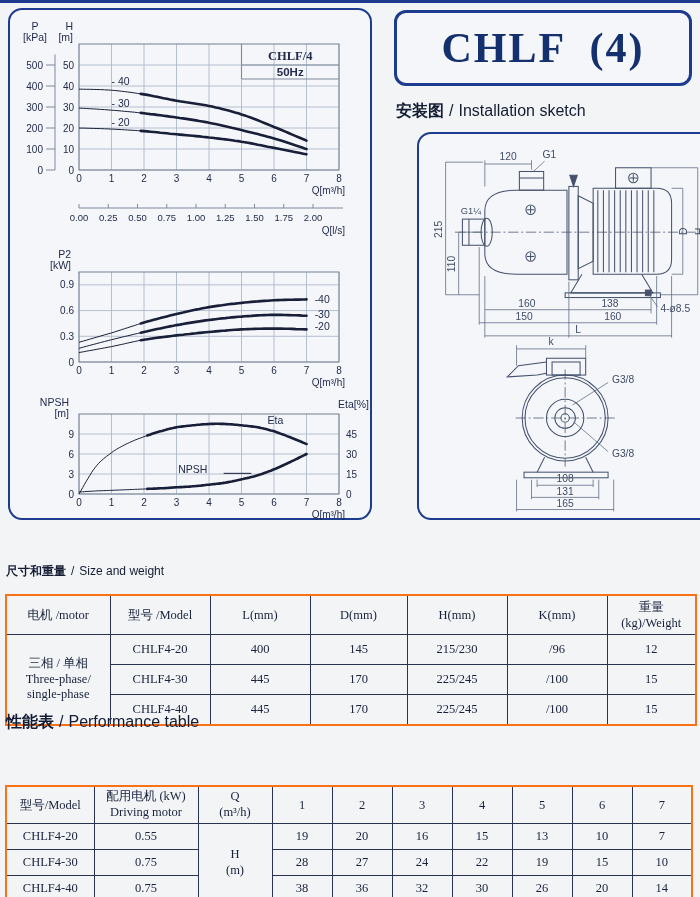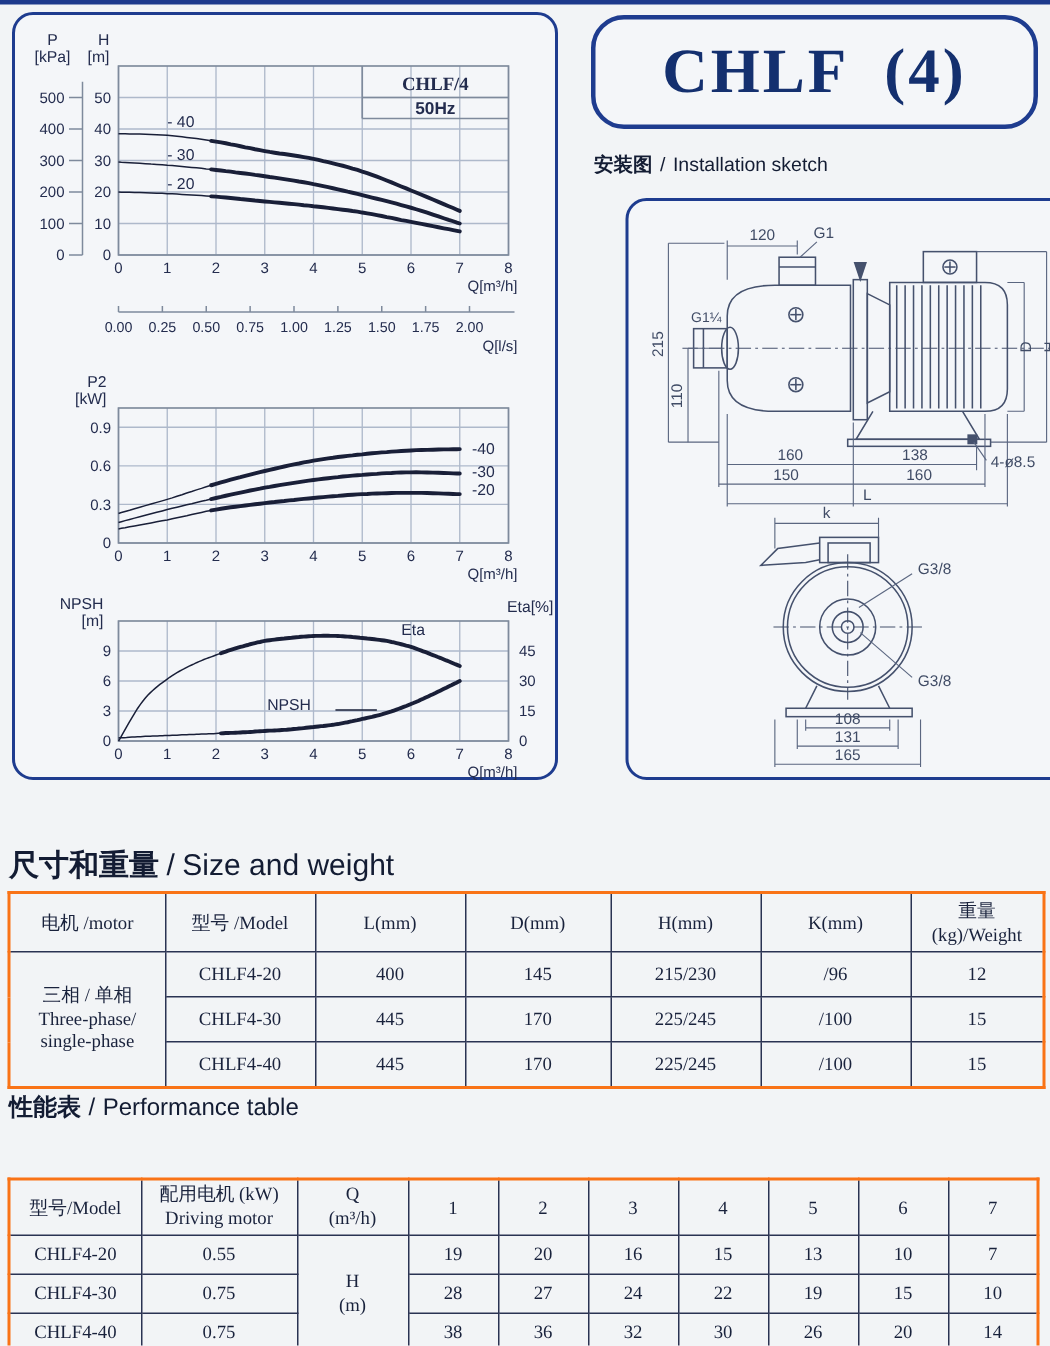--- a/index.html
+++ b/index.html
@@ -10,30 +10,30 @@
     color:#1c2440;overflow:hidden;
   }
   #top-rule{position:absolute;left:0;top:0;width:700px;height:3px;background:#1d3a8c;}
   .box{position:absolute;border:2px solid #1e3c8f;border-radius:14px;background:#f4f6f9;box-sizing:border-box;}
   #left-box{left:8px;top:8px;width:364px;height:512px;}
   #left-box svg{position:absolute;left:3px;}
   #chart-hq{top:8px;}
   #chart-p2{top:236px;}
   #chart-npsh{top:384px;}
   svg{font-family:"Liberation Sans",sans-serif;}
-  #title-box{left:394px;top:10px;width:298px;height:76px;border-width:3px;border-radius:22px;
+  #title-box{left:394px;top:10px;width:298px;height:76px;border-width:3px;border-radius:12px;
     display:flex;align-items:center;justify-content:center;}
   #title-box .t{font-family:"Liberation Serif",serif;font-size:42px;font-weight:bold;
     color:#14306f;letter-spacing:2px;white-space:pre;}
-  .heading{position:absolute;font-size:13px;color:#131c33;white-space:nowrap;}
+  .heading{position:absolute;font-size:16px;color:#131c33;white-space:nowrap;}
   .heading .zh{font-weight:bold;}
   .heading .sep{margin:0 5px;}
   #install-heading{left:396px;top:101px;}
-  #sw-heading{left:6px;top:563px;font-size:20px;}
-  #perf-heading{left:6px;top:728px;font-size:16px;}
+  #sw-heading{left:6px;top:563px;font-size:12px;}
+  #perf-heading{left:6px;top:712px;font-size:16px;}
   #sketch-box{left:417px;top:132px;width:298px;height:388px;}
   #sketch-box svg{position:absolute;left:3px;top:2px;}
   table{position:absolute;left:5px;border-collapse:collapse;background:transparent;
     font-family:"Liberation Serif",serif;font-size:12.5px;color:#19223c;border:2px solid #f97316;table-layout:fixed;}
   td,th{border:1px solid #2a3352;text-align:center;padding:0 2px;font-weight:normal;}
   #size-table{top:594px;width:690px;}
   #size-table th{height:38px;}
   #size-table td{height:29px;}
   #perf-table{top:785px;width:648px;}
   #perf-table th{height:36px;}

